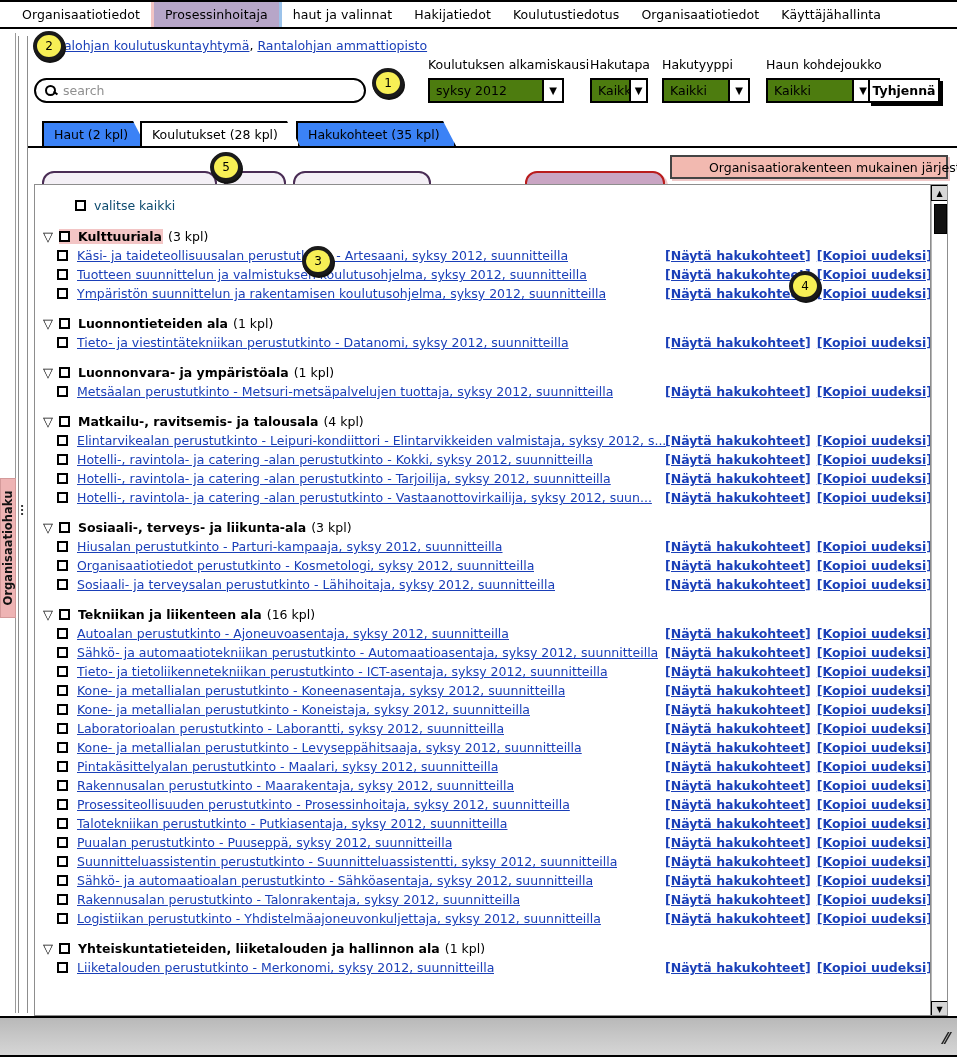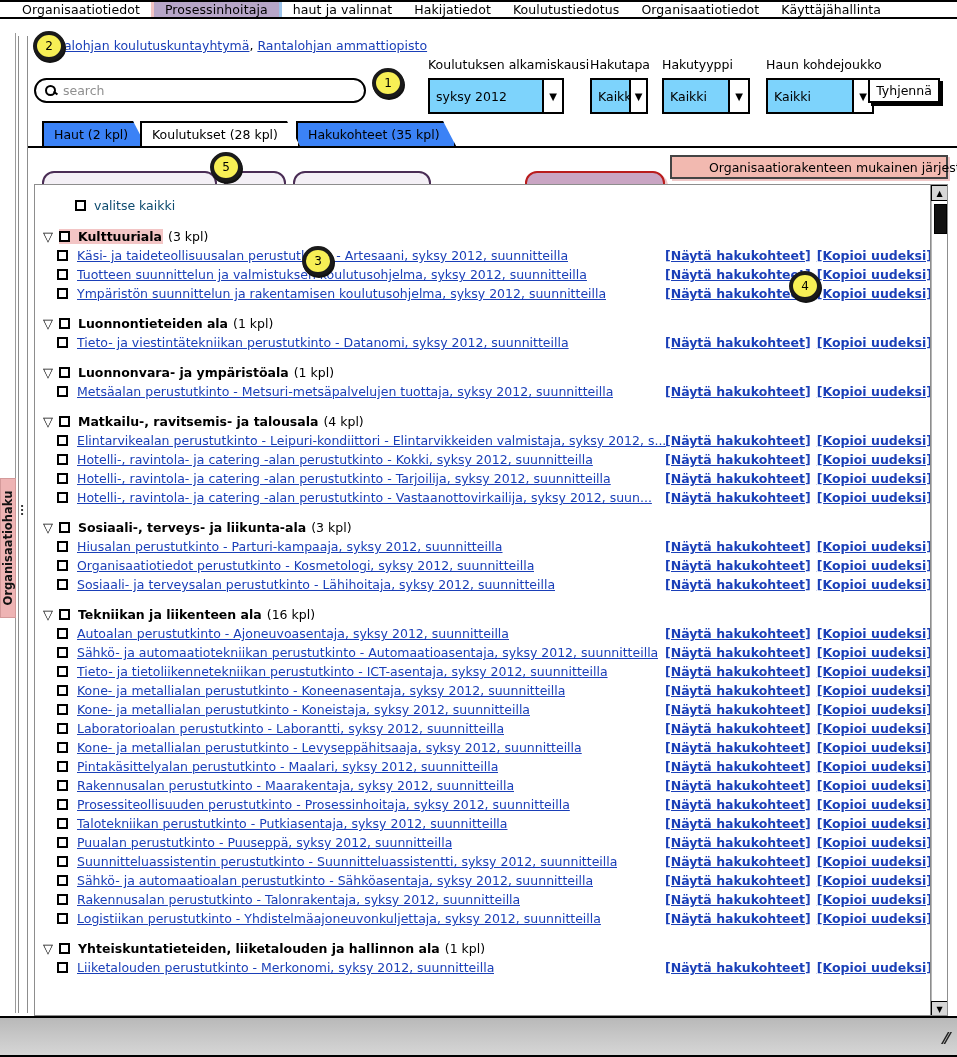--- a/index.html
+++ b/index.html
@@ -12,21 +12,21 @@
   }
   #app {
     position: relative;
     width: 957px; height: 1057px;
     background: #fff;
   }
 
   
   .topnav {
     position: absolute; left: 0; top: 0;
-    width: 957px; height: 19px;
+    width: 957px; height: 29px;
     border-top: 2px solid #000;
     border-bottom: 2px solid #000;
     background: #fff;
     display: flex; align-items: stretch;
   }
   .topnav .navitem {
     display: flex; align-items: center;
     padding: 0 11px;
     font-size: 12.5px;
     color: #000;
@@ -125,23 +125,23 @@
     position: absolute;
     top: 47px;
   }
   .filterlabel {
     position: absolute;
     top: 26px;
     font-size: 12.5px; color: #000; white-space: nowrap;
   }
   .selectbox {
     display: flex; align-items: stretch;
-    height: 36px;
+    height: 25px;
     border: 2px solid #000;
-    background: #7dd3fc;
+    background: #4d7c0f;
   }
   .selectbox .selval {
     display: flex; align-items: center;
     padding-left: 6px;
     font-size: 12.5px; color: #000;
     flex: 1 1 auto;
     white-space: nowrap; overflow: hidden;
   }
   .selectbox .selarrow {
     width: 20px;
@@ -151,20 +151,21 @@
     background: #fff;
   }
   .btn-clear {
     position: absolute; top: 47px; left: 840px;
     height: 25px; width: 72px;
     border: 2px solid #000;
     background: #fff;
     display: flex; align-items: center; justify-content: center;
     font-size: 12.5px; color: #000;
     box-shadow: 3px 3px 0 #000;
+    font-weight: bold;
   }
 
   
   .tabstrip {
     position: absolute; left: 14px; top: 90px;
     width: 900px; height: 26px;
   }
   .tab {
     position: absolute; top: 0;
     height: 25px;

